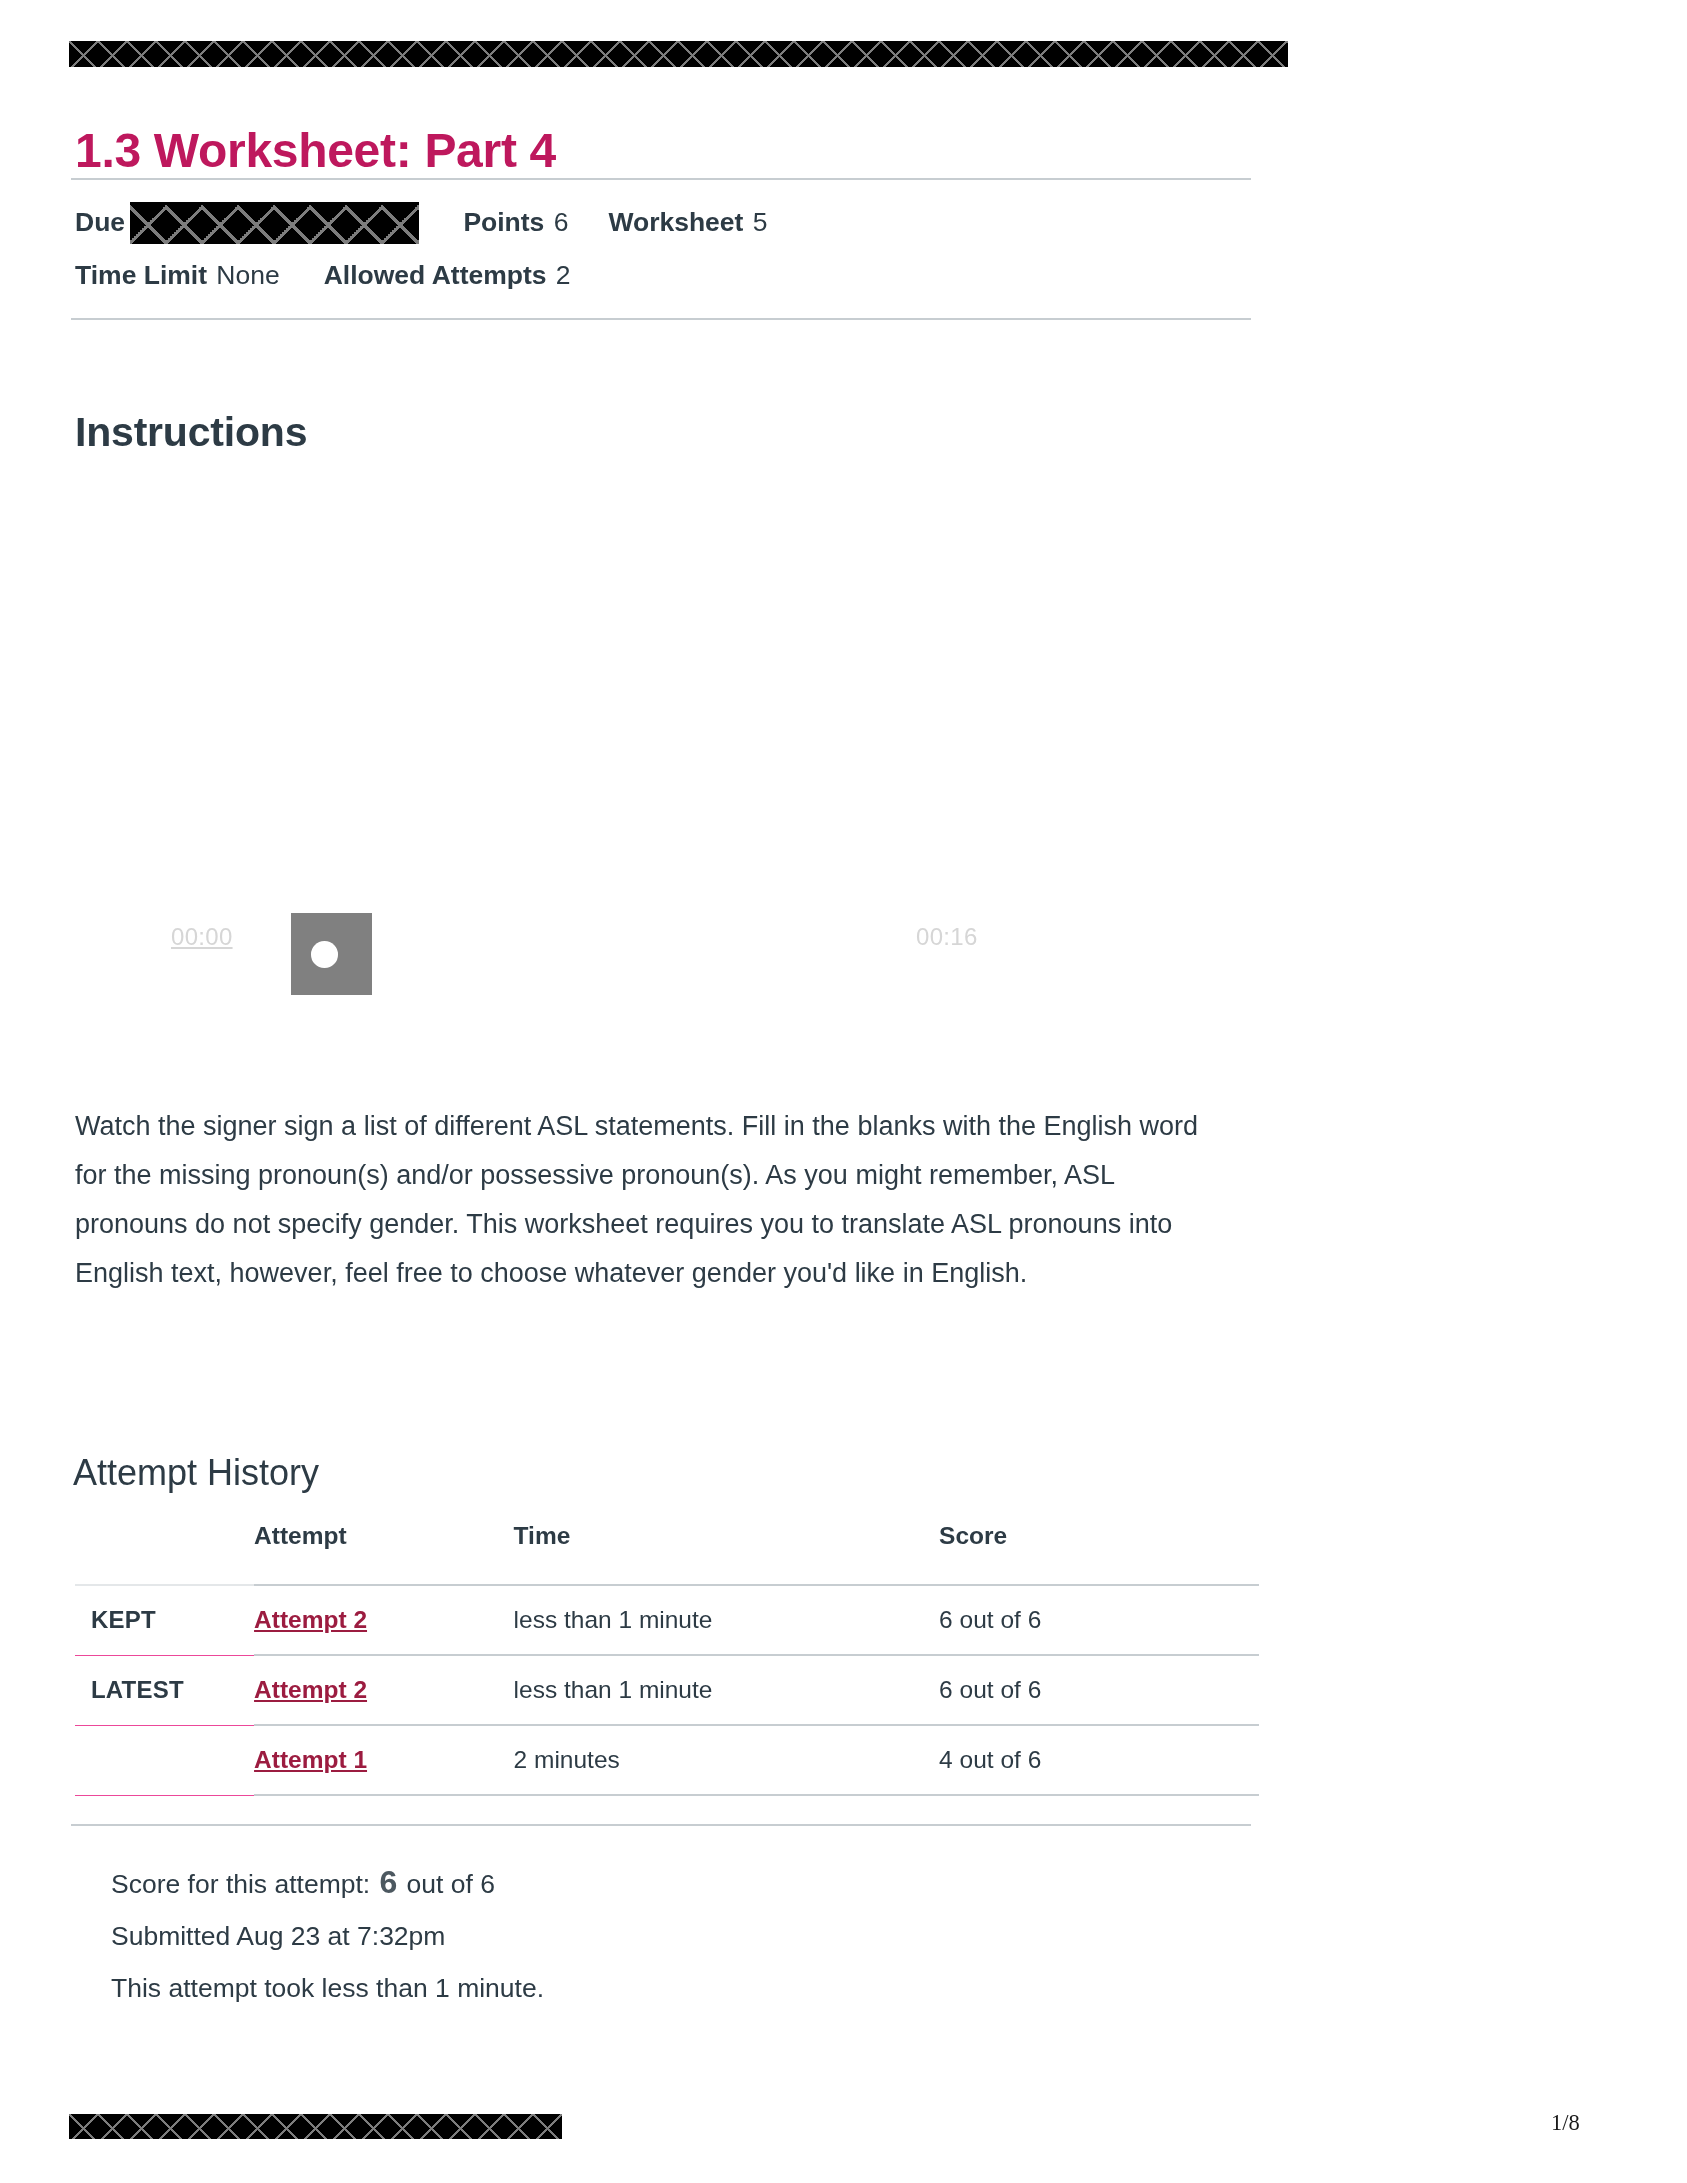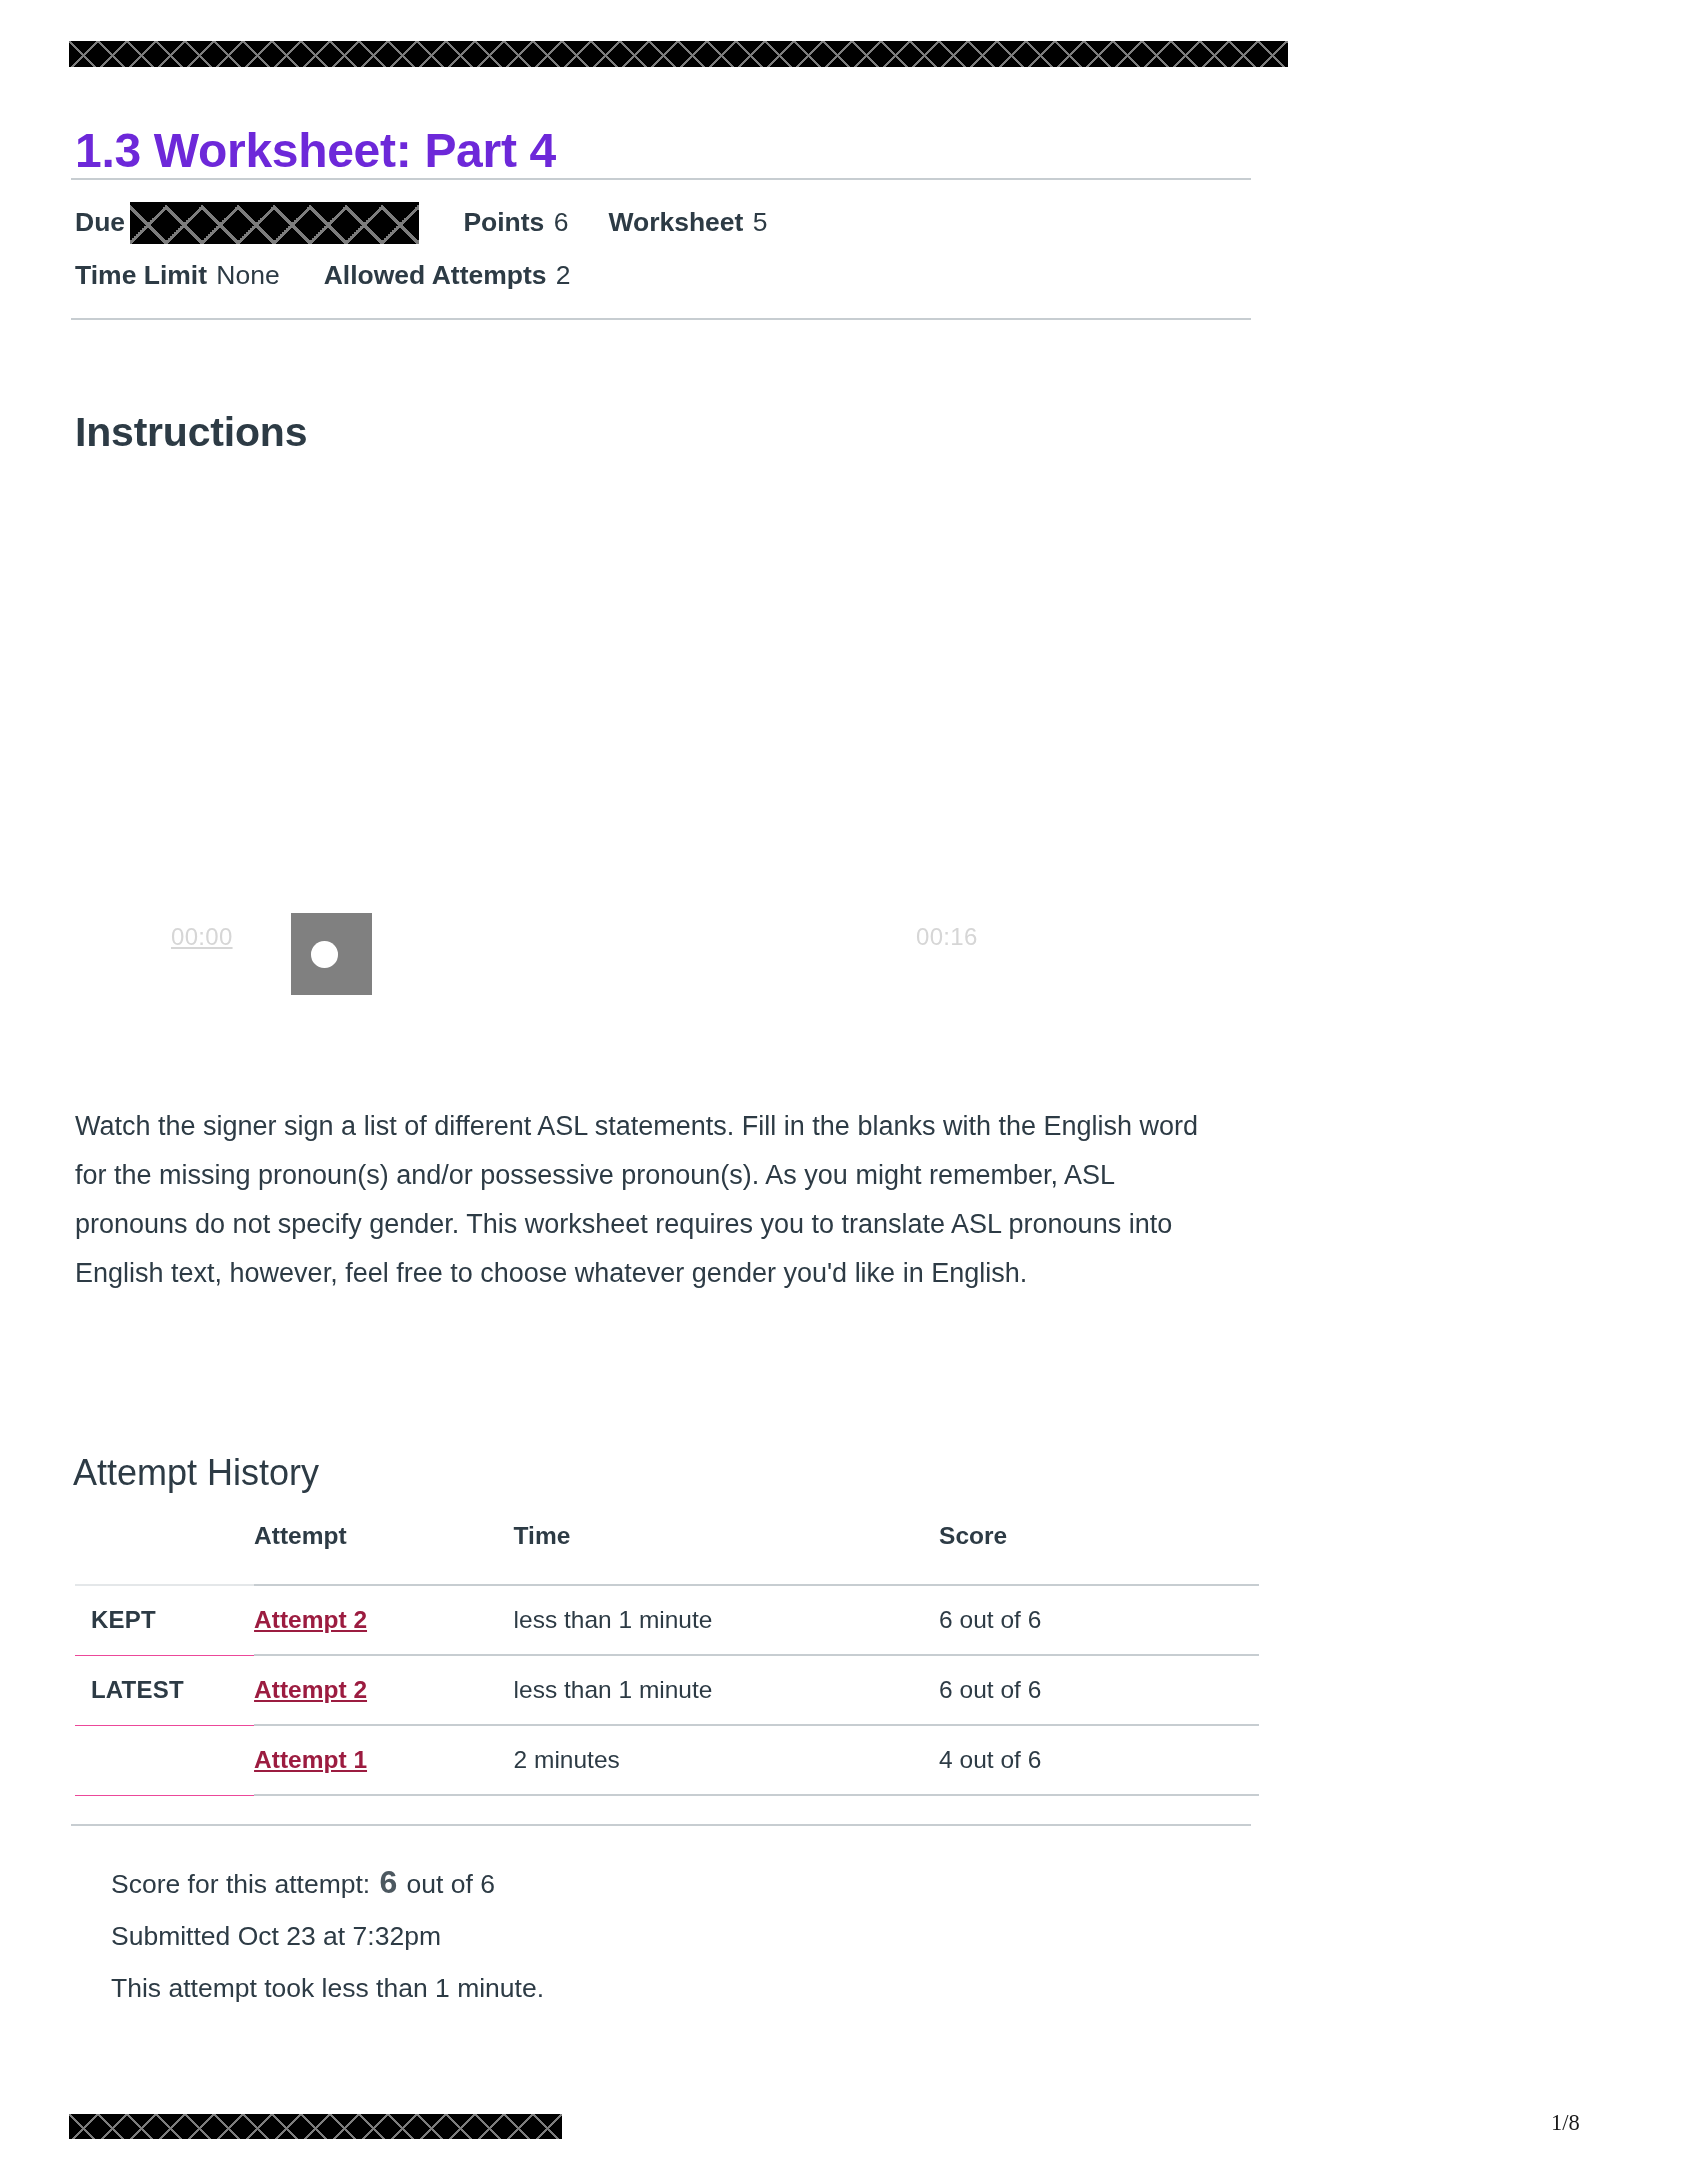--- a/index.html
+++ b/index.html
@@ -63,21 +63,21 @@
   }
 
   
   #page-title {
     position: absolute;
     left: 75px;
     top: 91px;
     font-size: 48px;
     font-weight: bold;
     letter-spacing: -0.3px;
-    color: #6d28d9;
+    color: #be185d;
     white-space: nowrap;
   }
 
   
   .hr {
     position: absolute;
     left: 71px;
     width: 1180px;
     height: 2px;
     background: #c7cdd1;
@@ -343,21 +343,21 @@
       </tr>
     </tbody>
   </table>
 
   <div id="hr-score" class="hr"></div>
 
   <div id="score-summary">
     <div class="summary-line">
       <span>Score for this attempt:</span><span class="meta-gap-sm"></span><span class="score-big">6</span><span class="meta-gap-sm"></span><span>out of 6</span>
     </div>
-    <div class="summary-line">Submitted Oct 23 at 7:32pm</div>
+    <div class="summary-line">Submitted Aug 23 at 7:32pm</div>
     <div class="summary-line">This attempt took less than 1 minute.</div>
   </div>
 
   <div id="footer-redaction" class="redaction"></div>
 
   <div id="page-number">1/8</div>
 
 </div>
 
 

